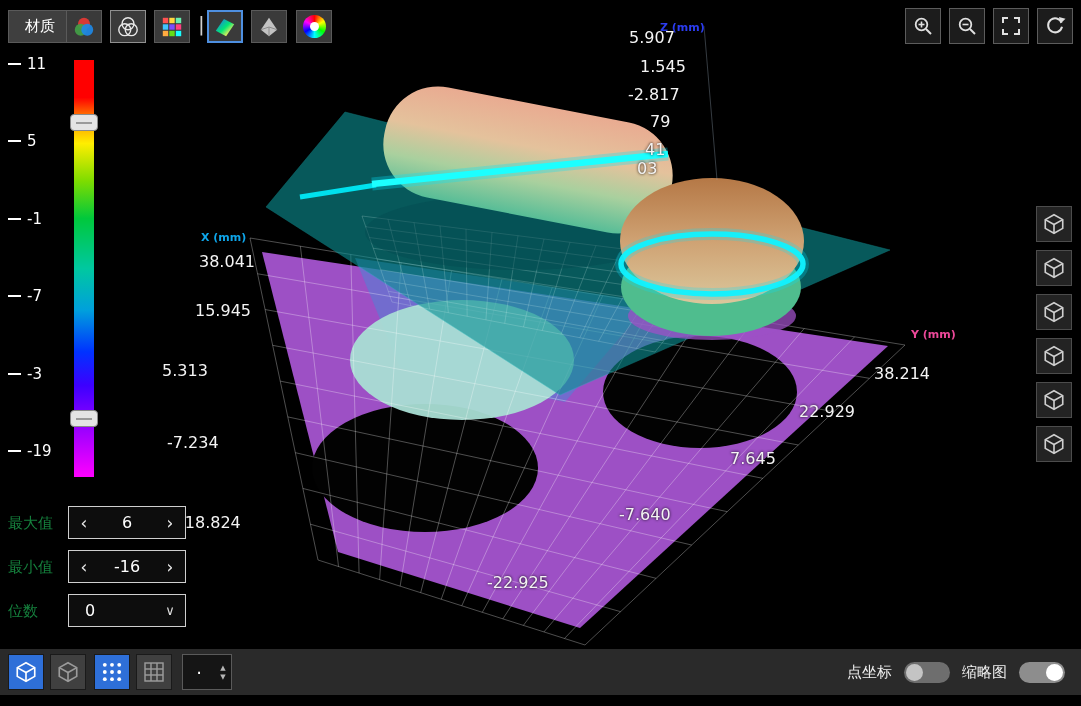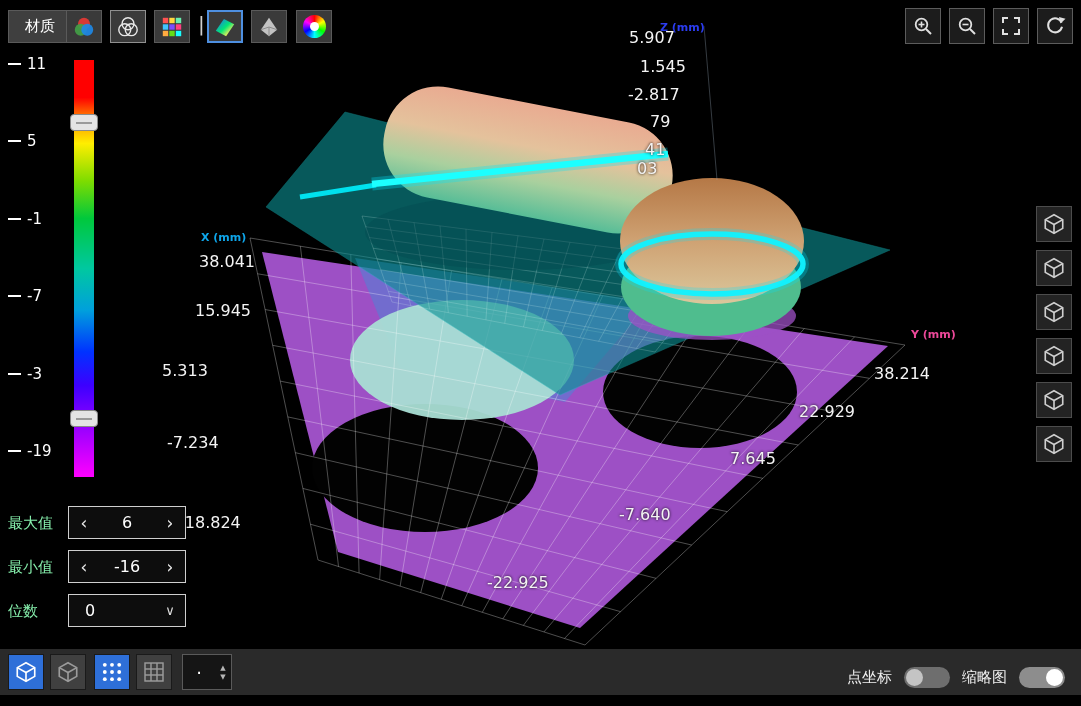--- a/index.html
+++ b/index.html
@@ -30,21 +30,21 @@
   
   .cbar{position:absolute;left:74px;top:60px;width:20px;height:417px;
         background:linear-gradient(180deg,#ff0000 0%,#ff0000 9%,#ffa000 15%,#ffee00 20%,#7edc00 29%,
         #00c83c 38%,#00c8a0 50%,#00a0dc 60%,#0032ff 70%,#3c00ff 78%,#9600ff 88%,#ff00ff 100%)}
   .cb-tick{position:absolute;left:8px;display:flex;align-items:center;font-size:15px;color:#fff}
   .cb-tick::before{content:"";display:inline-block;width:13px;height:2px;background:#fff;margin-right:6px}
   .cb-handle{position:absolute;left:70px;width:28px;height:17px;background:#e4e4e4;border:1px solid #8a8a8a;border-radius:4px;cursor:pointer}
   .cb-handle::after{content:"";position:absolute;left:5px;right:5px;top:7px;height:2px;background:#9a9a9a}
 
   
-  .ctl-label{position:absolute;left:8px;font-size:15px;color:#86efac}
+  .ctl-label{position:absolute;left:8px;font-size:15px;color:#15803d}
   .ctl-box{position:absolute;left:68px;width:118px;height:33px;background:#0d0d0d;border:1px solid #cfcfcf;
            display:flex;align-items:center}
   .ctl-box .chev{width:30px;text-align:center;font-size:17px;color:#e8e8e8;cursor:pointer}
   .ctl-box .val{flex:1;text-align:center;font-size:16px;color:#fff}
   .ctl-box.dropdown .val{text-align:left;padding-left:16px}
   .ctl-box.dropdown .chev{font-size:13px;color:#dcdcdc}
 
   
   .cube-btn{position:absolute;left:1036px;width:36px;height:36px;background:#232323;border:1px solid #4c4c4c;
             color:#cfcfcf;display:flex;align-items:center;justify-content:center;cursor:pointer}
@@ -54,21 +54,21 @@
   .bbar{position:absolute;left:0;top:649px;width:1081px;height:46px;background:#2a2a2a}
   .bb-btn{position:absolute;top:5px;width:36px;height:36px;display:flex;align-items:center;justify-content:center;
           border:1px solid #1a1a1a;cursor:pointer}
   .bb-btn svg{width:24px;height:24px}
   .bb-blue{background:#2e6fd8;color:#fff}
   .bb-gray{background:#404040;color:#9b9b9b}
   .spinner{position:absolute;left:182px;top:5px;width:50px;height:36px;background:#151515;border:1px solid #5a5a5a;
            display:flex;align-items:center;cursor:pointer}
   .spinner .dotv{flex:1;text-align:center;font-size:18px;color:#fff}
   .spinner .arrows{width:16px;display:flex;flex-direction:column;align-items:center;gap:1px;color:#b5b5b5;font-size:7px}
-  .bb-right{position:absolute;right:16px;top:0;height:56px;display:flex;align-items:center;gap:12px;font-size:15px;color:#f0f0f0}
+  .bb-right{position:absolute;right:16px;top:0;height:46px;display:flex;align-items:center;gap:12px;font-size:15px;color:#f0f0f0}
   .toggle{position:relative;width:46px;height:21px;border-radius:11px;background:#6e6e6e;cursor:pointer}
   .toggle .knob{position:absolute;top:2px;left:2px;width:17px;height:17px;border-radius:50%;background:#c4c4c4}
   .toggle.on{background:#8d8d8d}
   .toggle.on .knob{left:27px;background:#fff}
 
   .cwheel{width:23px;height:23px;border-radius:50%;position:relative;
           background:conic-gradient(#ff0000,#ffff00,#00ff00,#00ffff,#0000ff,#ff00ff,#ff0000)}
   .cwheel::after{content:"";position:absolute;left:7px;top:7px;width:9px;height:9px;border-radius:50%;background:#fff}
 </style>
 </head>

